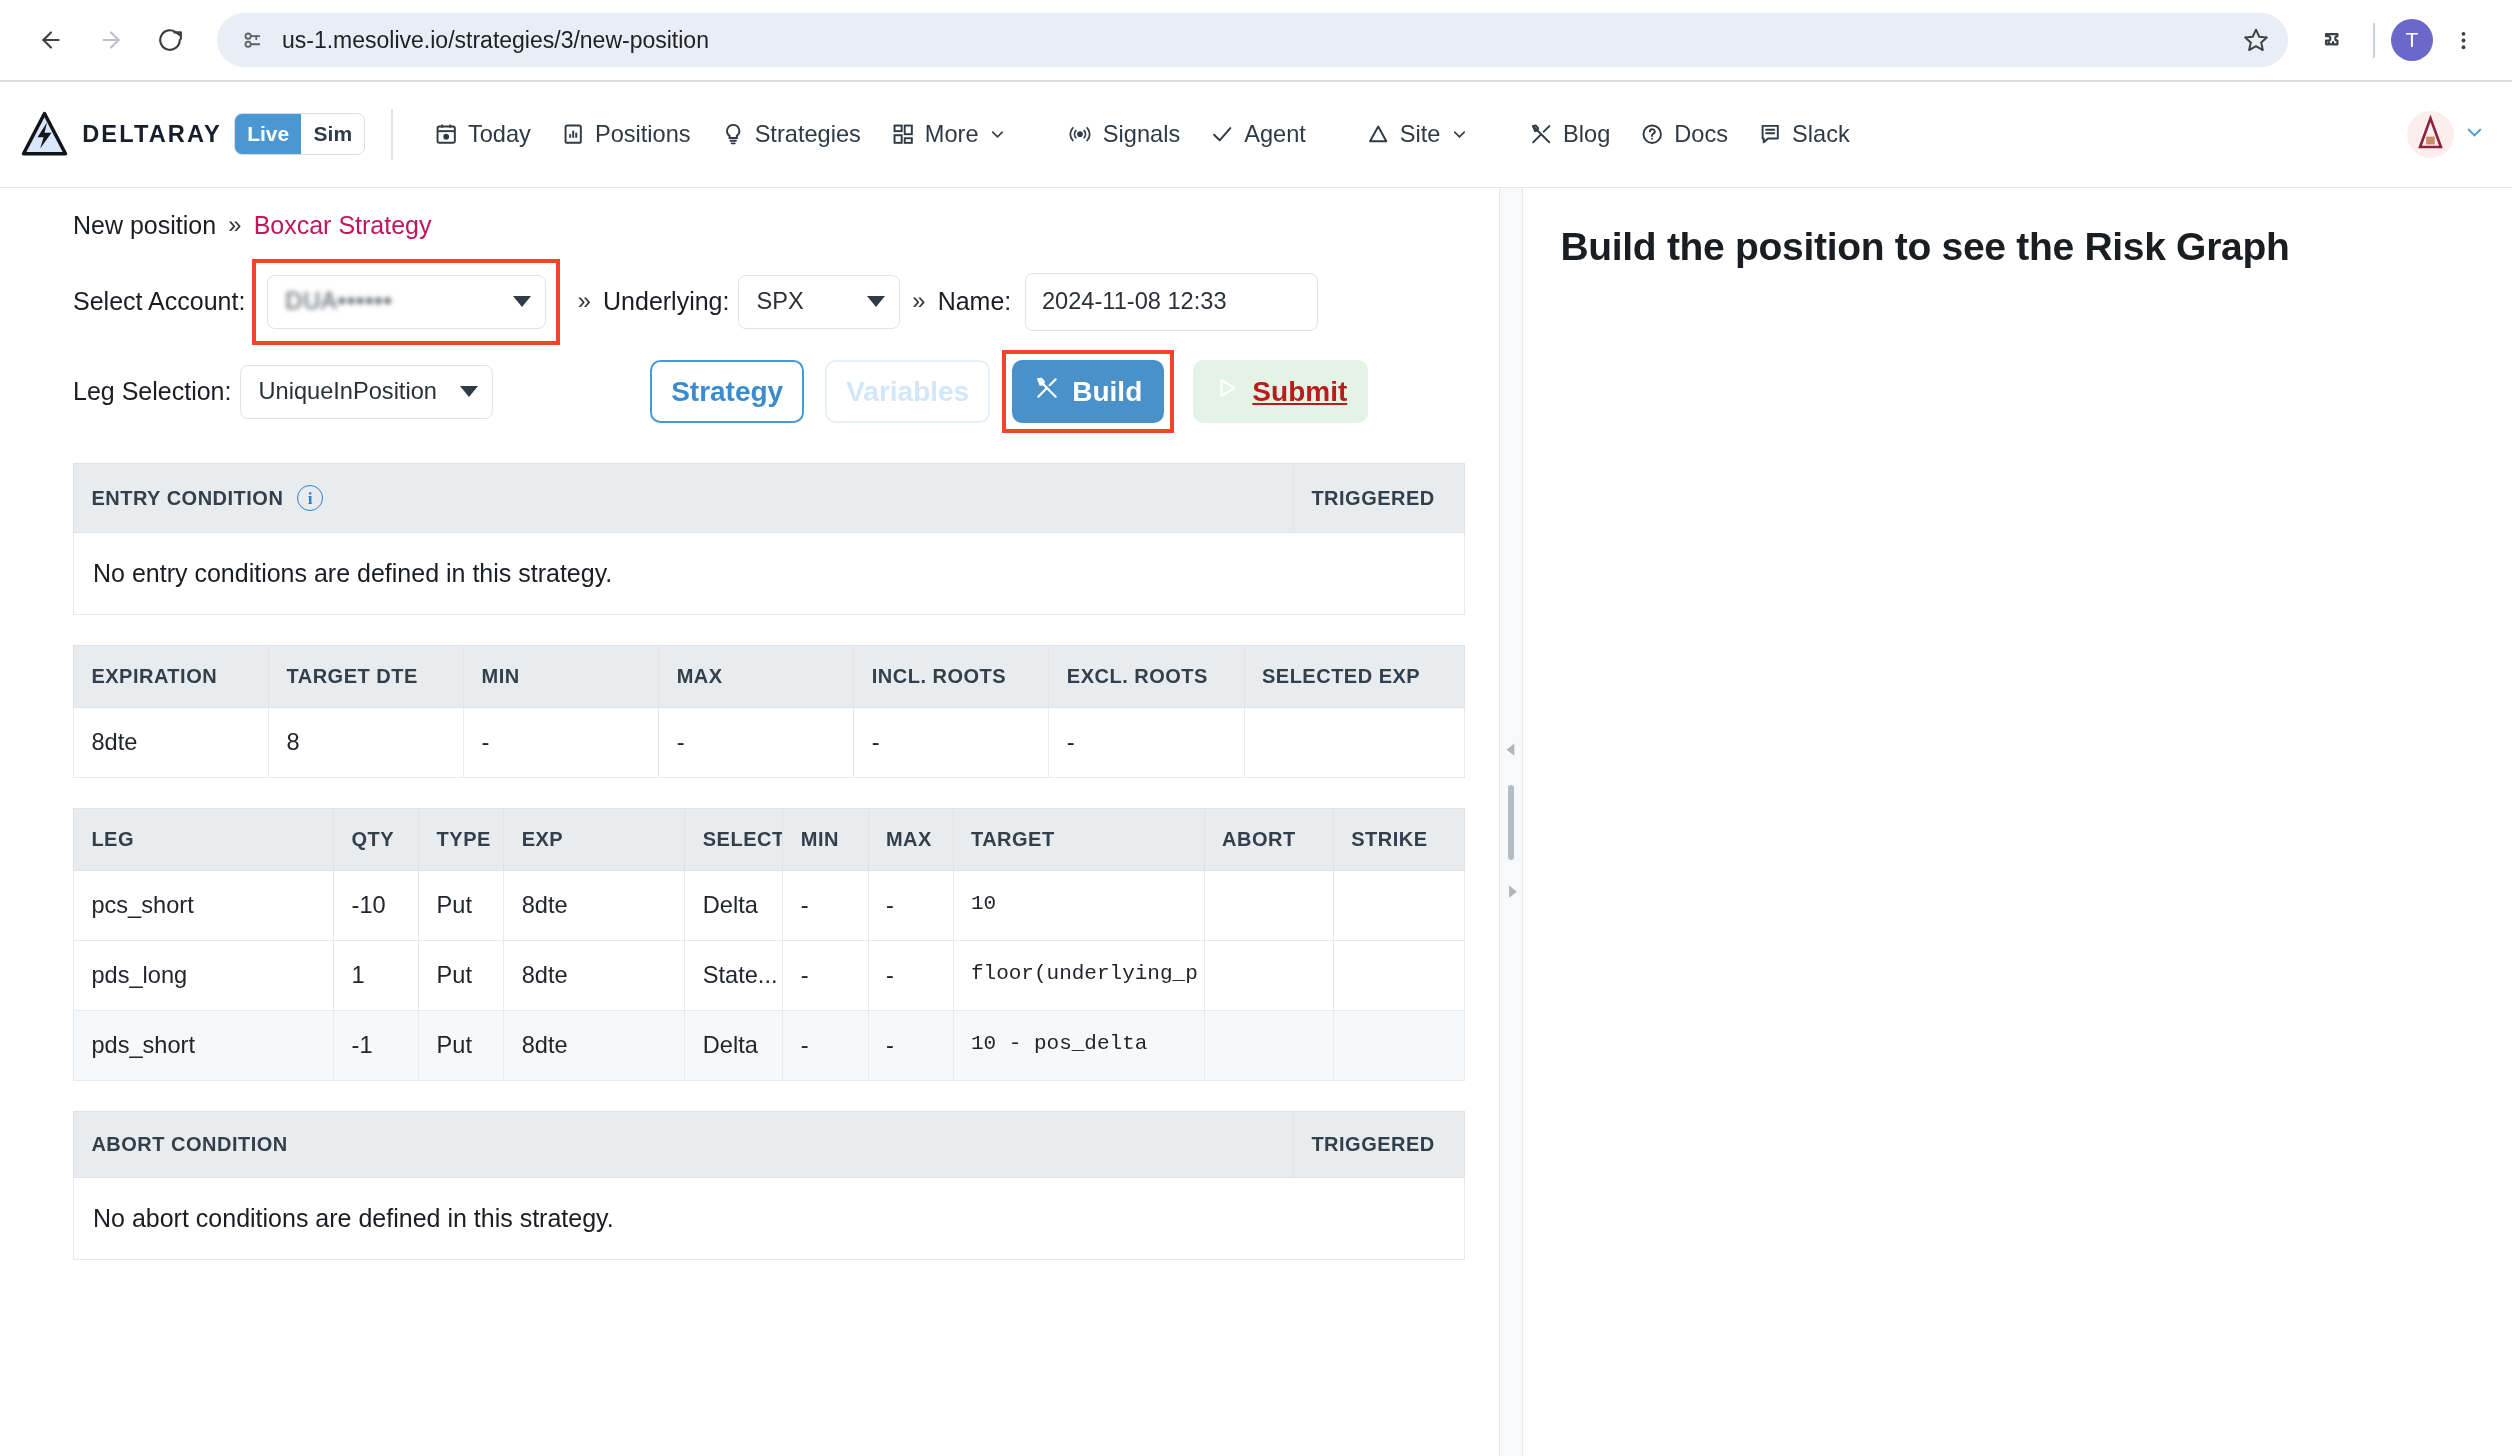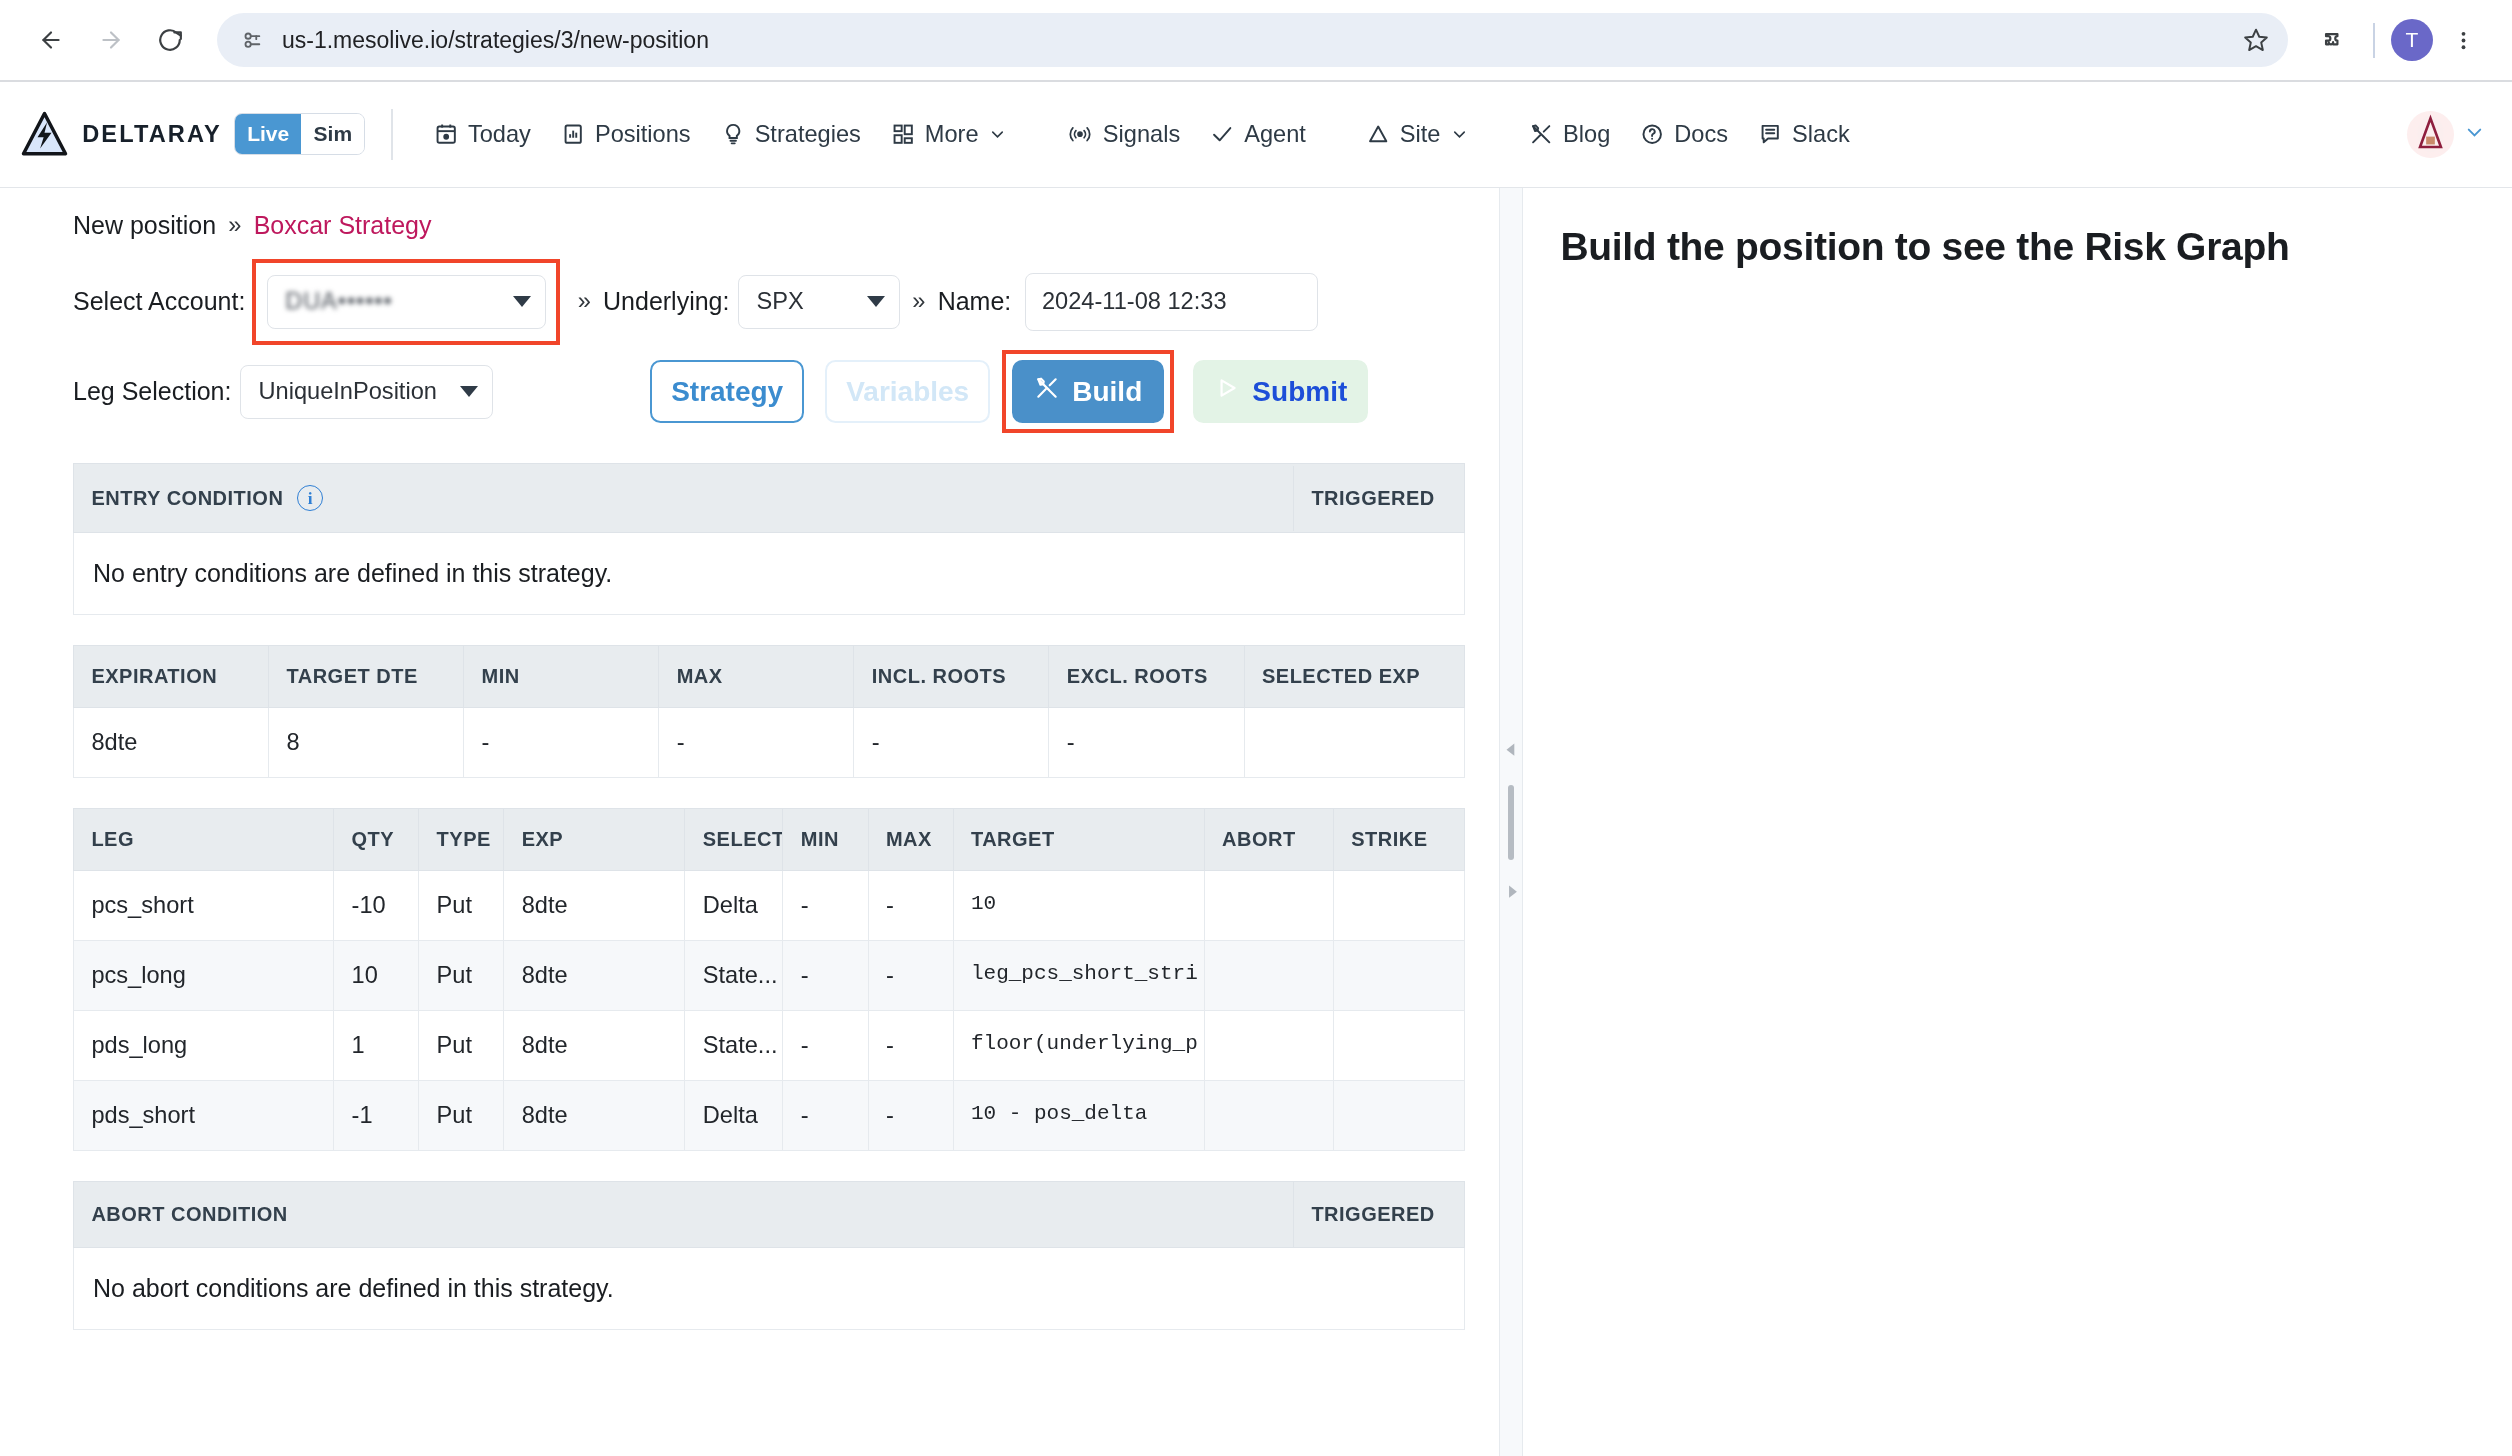--- a/index.html
+++ b/index.html
@@ -245,21 +245,21 @@
     gap: 12.2px;
     font-size: 28px; font-weight: bold;
     border: 2.6px solid transparent;
     white-space: nowrap;
     padding: 0 19px;
   }
   .btn-strategy { border-color: #4a97d2; color: #3b8ccf; background: #fff; }
   .btn-variables { border-color: #e4f0fa; color: #d2e7f7; background: #fff; margin-left: 21px;}
   .btn-build { background: #4a90c9; color: #fff; border-color: #4a90c9; }
   .build-hl { border: 4.4px solid #f1452a; padding: 6px; margin-left: 12px; display:inline-flex; }
-  .btn-submit { background: #e3f3e6; color: #1d4ed8; border-color: #e3f3e6; margin-left: 19px; }
+  .btn-submit { background: #e3f3e6; color: #b91c1c; border-color: #e3f3e6; margin-left: 19px; text-decoration: underline; }
 
   
   .tbl-block { margin-top: 30px; }
   table { border-collapse: collapse; width: 1392px; table-layout: fixed; }
   th {
     background: #e8ecef;
     color: #33404c;
     font-size: 20px;
     font-weight: bold;
     letter-spacing: 0.5px;
@@ -696,32 +696,20 @@
               <td>-10</td>
               <td>Put</td>
               <td>8dte</td>
               <td>Delta</td>
               <td>-</td>
               <td>-</td>
               <td class="mono">10</td>
               <td></td>
               <td></td>
             </tr>
-            <tr class="alt">
-              <td>pcs_long</td>
-              <td>10</td>
-              <td>Put</td>
-              <td>8dte</td>
-              <td>State...</td>
-              <td>-</td>
-              <td>-</td>
-              <td class="mono">leg_pcs_short_stri</td>
-              <td></td>
-              <td></td>
-            </tr>
             <tr>
               <td>pds_long</td>
               <td>1</td>
               <td>Put</td>
               <td>8dte</td>
               <td>State...</td>
               <td>-</td>
               <td>-</td>
               <td class="mono">floor(underlying_p</td>
               <td></td>

